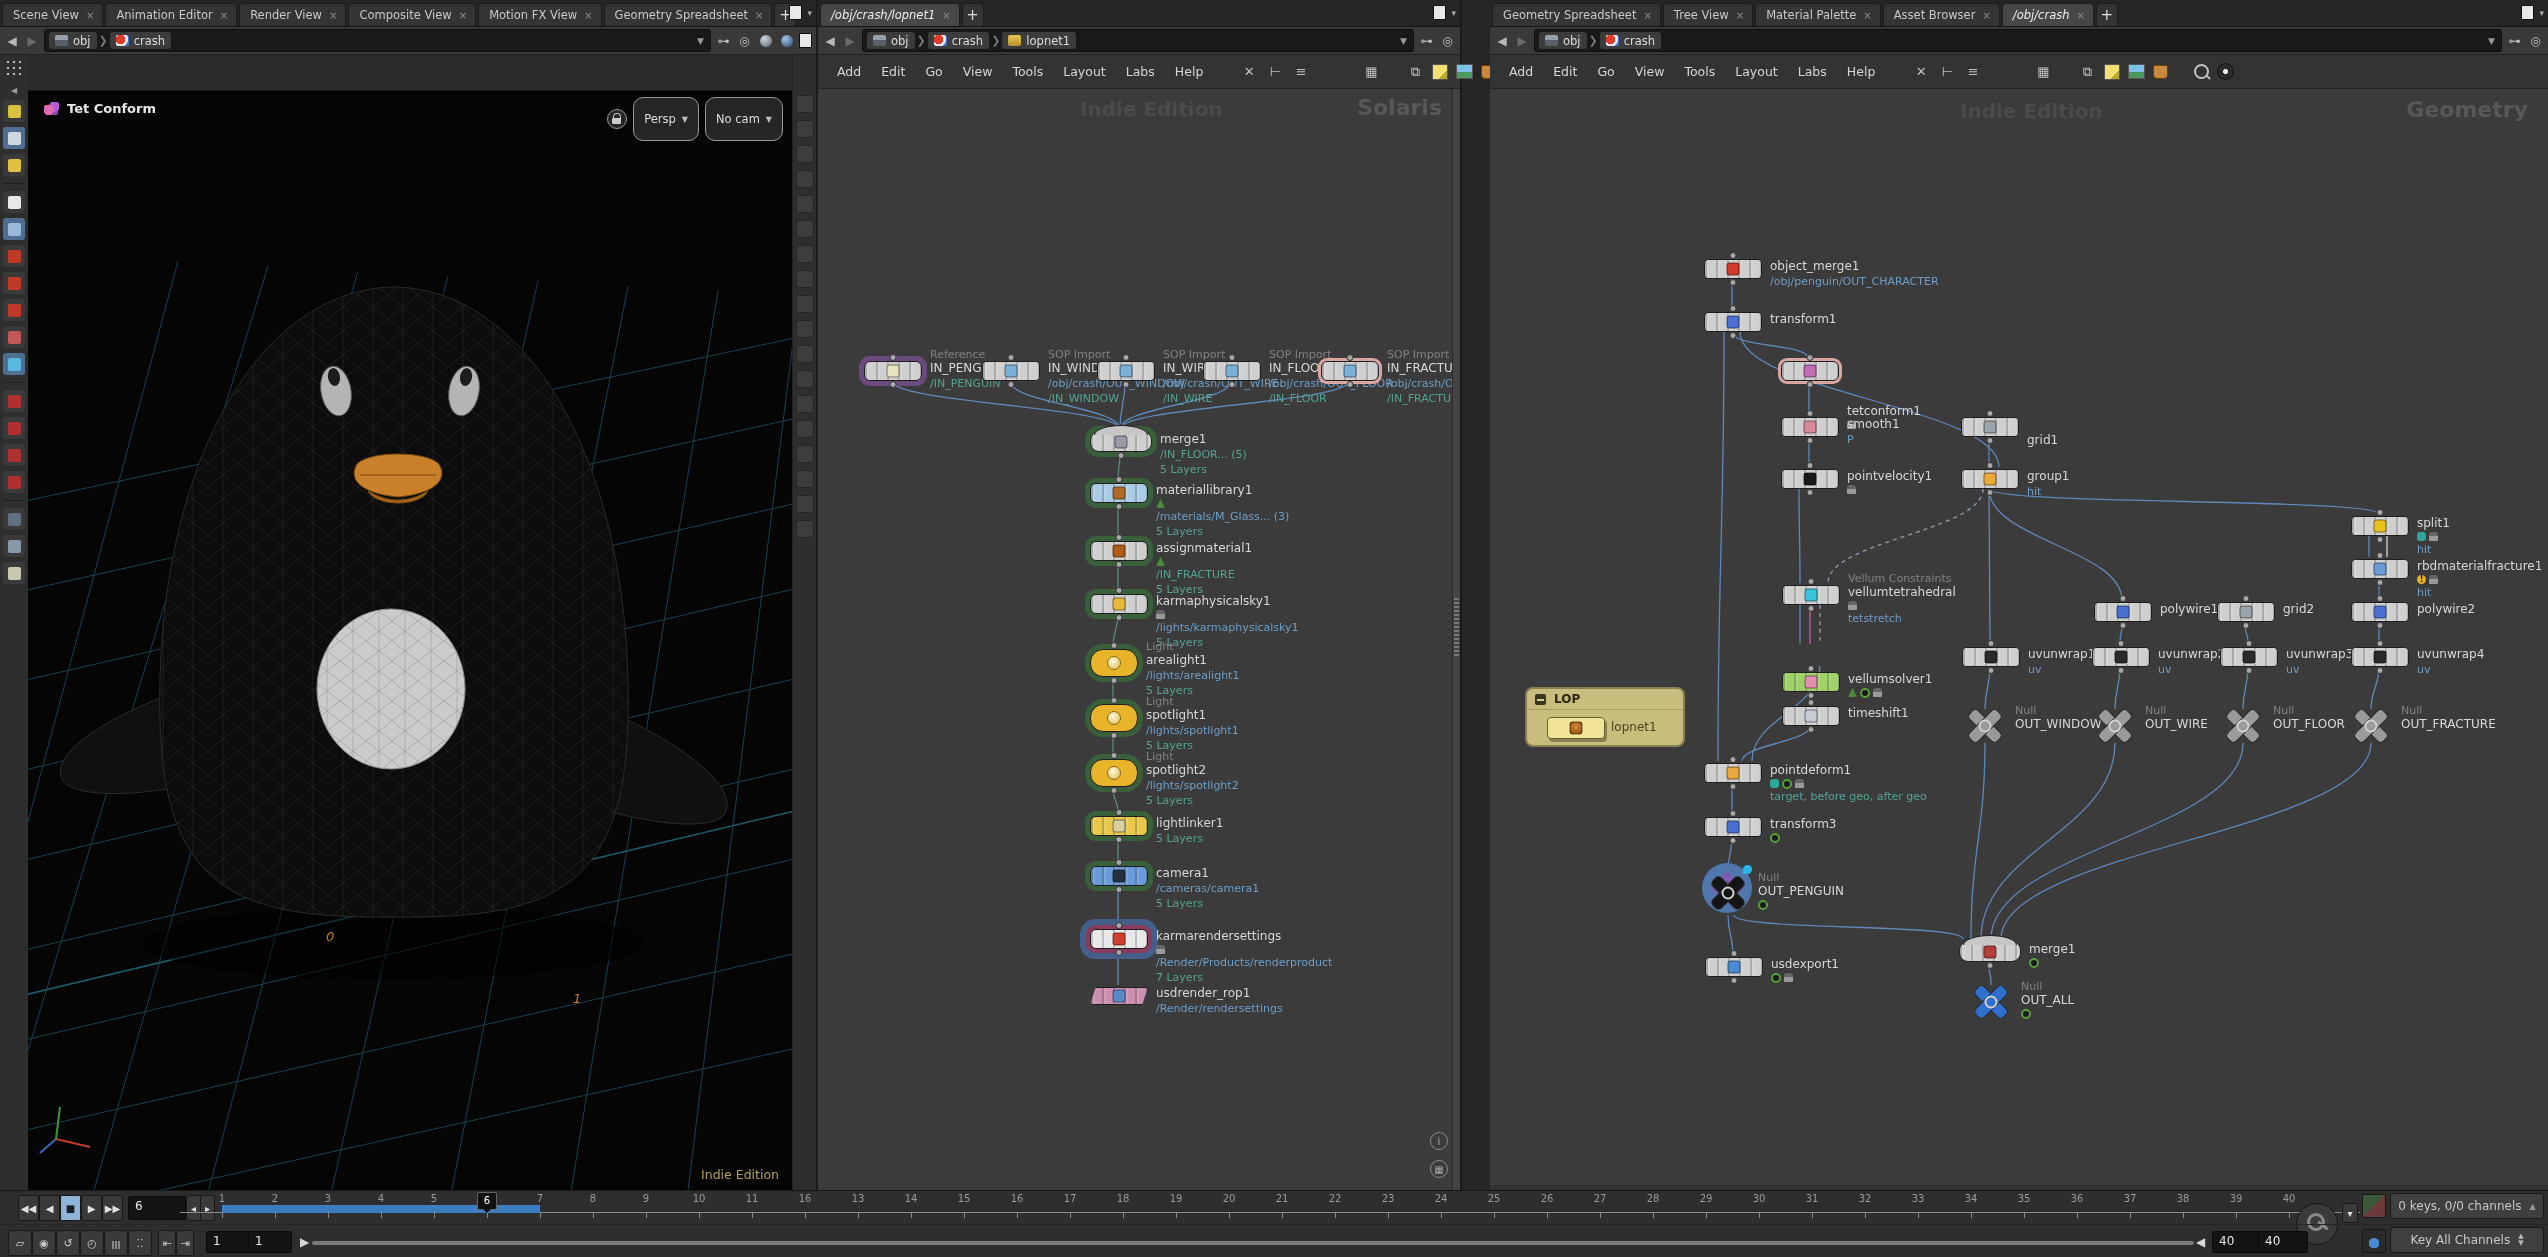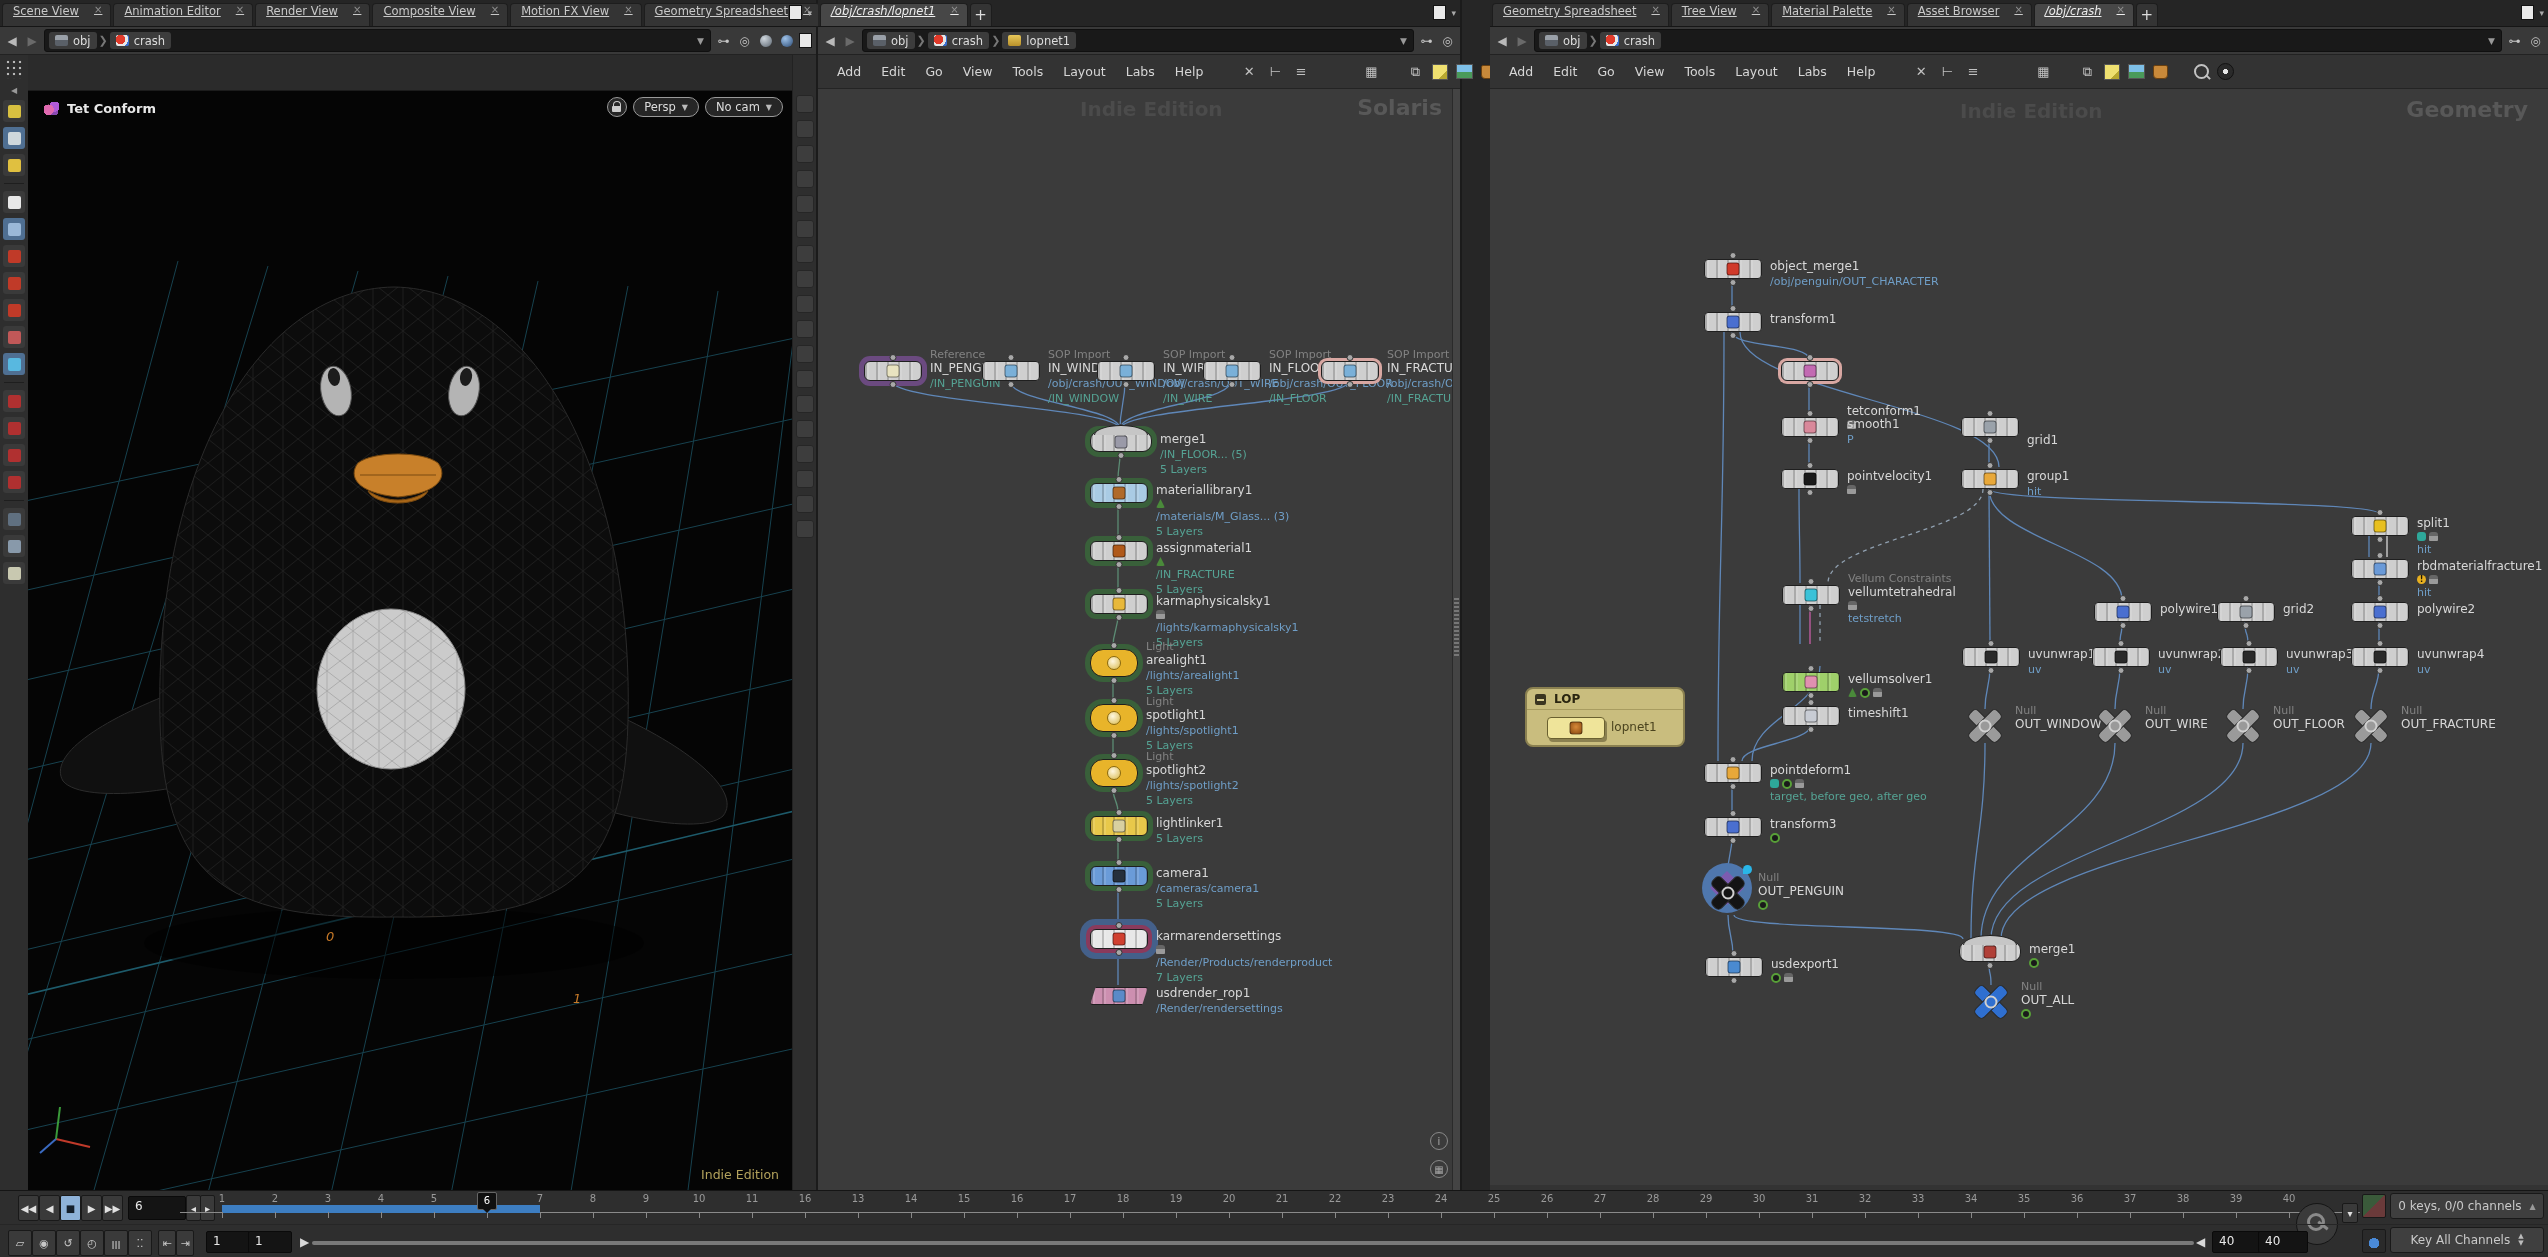--- a/index.html
+++ b/index.html
@@ -4,22 +4,22 @@
 <style>
   html,body{margin:0;padding:0;background:#232323;width:2548px;height:1257px;overflow:hidden;
     font-family:"DejaVu Sans",sans-serif;color:#cfcfcf;-webkit-user-select:none;user-select:none;}
   #app{position:relative;width:2548px;height:1257px;background:#262626;}
   .pane{position:absolute;top:0;height:1190px;background:#333;border-right:2px solid #1b1b1b;box-sizing:border-box;}
   #pane-left{left:0;width:818px;}
   #pane-mid{left:818px;width:644px;}
   #pane-right{left:1490px;width:1058px;border-right:none;}
   
   .tabbar{height:26px;background:#252525;display:flex;align-items:flex-end;border-bottom:1px solid #161616;position:relative;}
-  .tab{height:22px;display:flex;align-items:flex-start;gap:15px;padding:0 8px 0 10px;background:#343434;
-    border:1px solid #1d1d1d;border-bottom:none;border-radius:4px 4px 0 0;margin-left:2px;font-size:11.5px;color:#c9c9c9;white-space:nowrap;text-decoration:underline;}
+  .tab{height:22px;display:flex;align-items:center;gap:7px;padding:0 8px 0 10px;background:#343434;
+    border:1px solid #1d1d1d;border-bottom:none;border-radius:4px 4px 0 0;margin-left:2px;font-size:11.5px;color:#c9c9c9;white-space:nowrap;}
   .tab.active{background:#474747;color:#eee;}
   .tab.pathtab{font-style:italic;}
   .tab .x{color:#909090;font-size:10px;}
   .tab-add{width:20px;height:22px;display:flex;align-items:center;justify-content:center;color:#ddd;font-size:15px;background:#343434;border:1px solid #1d1d1d;border-bottom:none;border-radius:4px 4px 0 0;margin-left:2px;}
   .tabbar-right{position:absolute;right:4px;top:5px;display:flex;gap:5px;align-items:center;}
   .swatch{width:11px;height:13px;background:#e8e8e8;border:1px solid #111;}
   .tiny-arrow{color:#aaa;font-size:9px;}
   
   .pathbar{height:27px;background:#393939;display:flex;align-items:center;padding:0 4px;gap:4px;border-bottom:1px solid #222;}
   .nav-arrow{width:16px;height:16px;color:#b9b9b9;font-size:12px;display:flex;align-items:center;justify-content:center;}
@@ -110,21 +110,21 @@
   .lt-btn{width:22px;height:22px;border-radius:3px;background:#3a3a3a;display:flex;align-items:center;justify-content:center;}
   .lt-btn.sel{background:#4f6f92;}
   .lt-glyph{width:13px;height:13px;border-radius:2px;}
   .lt-div{width:20px;height:1px;background:#1e1e1e;margin:2px 0;}
   #vp-wrap{position:absolute;left:28px;top:0;right:23px;bottom:0;}
   #vp-strip{height:35px;background:#2b2b2b;border-bottom:1px solid #1c1c1c;}
   #viewport{position:relative;height:1101px;background:#050505;overflow:hidden;}
   #vp-title{position:absolute;left:16px;top:10px;display:flex;align-items:center;gap:8px;font-size:13px;font-weight:bold;color:#e8e8e8;}
   .vp-title-ic{width:15px;height:13px;background:radial-gradient(circle at 30% 60%,#e06ab0 0 40%,transparent 41%),radial-gradient(circle at 70% 35%,#b05ad8 0 38%,transparent 39%),radial-gradient(circle at 65% 75%,#8a4ab0 0 32%,transparent 33%);}
   #vp-pills{position:absolute;right:10px;top:6px;display:flex;gap:6px;align-items:center;}
-  .pill{border:1px solid #9a9a9a;border-radius:10px;background:#262626;color:#ddd;font-size:11.5px;padding:2px 10px;display:flex;gap:6px;align-items:center;}
+  .pill{border:1px solid #9a9a9a;border-radius:10px;background:#262626;color:#ddd;font-size:11.5px;padding:14px 10px;display:flex;gap:6px;align-items:center;}
   .pill .dd{font-size:8px;color:#bbb;}
   .lockbtn{width:18px;height:18px;border:1px solid #9a9a9a;border-radius:50%;background:#262626;position:relative;}
   .lockbtn::before{content:"";position:absolute;left:5px;top:3px;width:6px;height:5px;border:1.5px solid #ccc;border-bottom:none;border-radius:4px 4px 0 0;}
   .lockbtn::after{content:"";position:absolute;left:4px;top:8px;width:9px;height:6px;background:#ccc;border-radius:1px;}
   #vp-watermark{position:absolute;right:14px;bottom:10px;font-size:12.5px;color:#b3a25c;}
   .vp-digit{position:absolute;color:#c87a28;font-size:13px;font-style:italic;}
   #vp-right-toolbar{position:absolute;right:0;top:0;bottom:0;width:23px;background:#2e2e2e;border-left:1px solid #222;display:flex;flex-direction:column;align-items:center;padding-top:40px;gap:7px;}
   .rt-btn{width:16px;height:16px;border-radius:3px;background:#3d3d3d;border:1px solid #262626;}
   .shelf-dots{width:18px;height:20px;background:radial-gradient(circle,#b8b8b8 1.2px,transparent 1.6px);background-size:6px 6px;margin-bottom:2px;}
   

